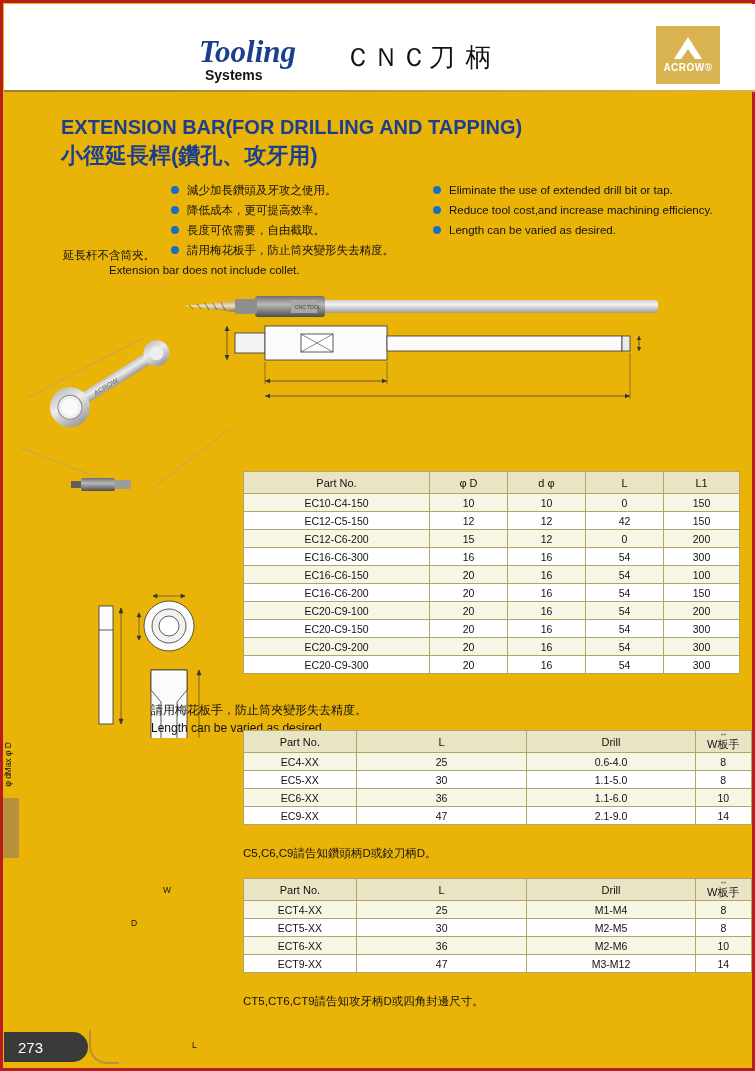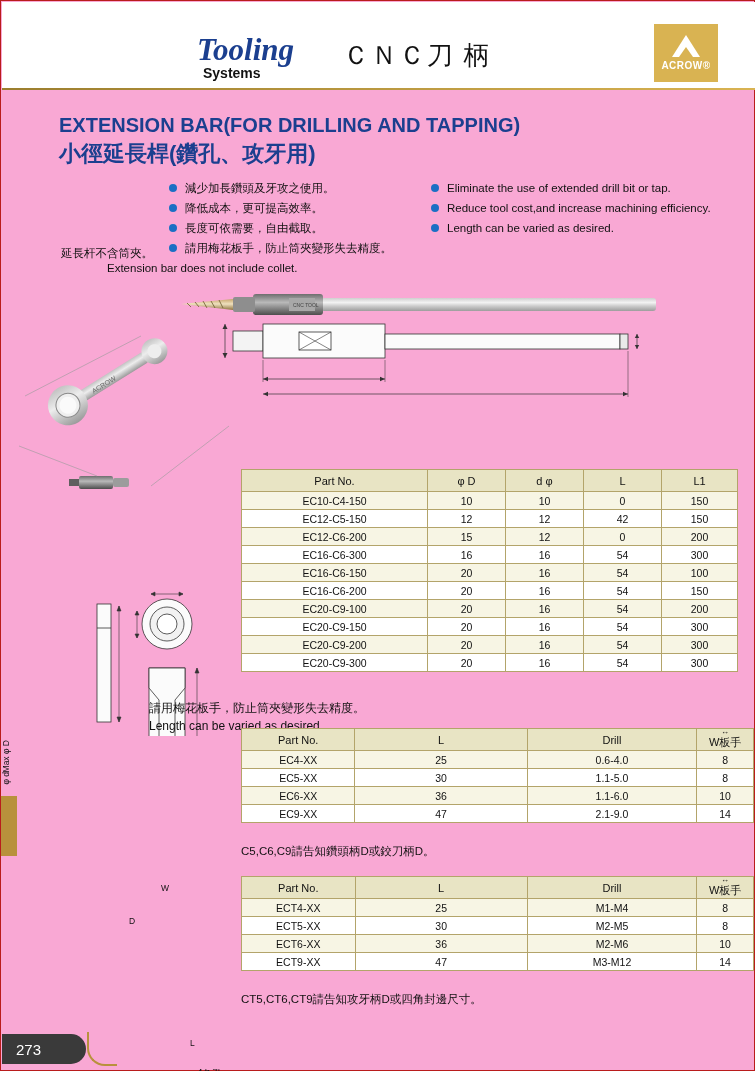--- a/index.html
+++ b/index.html
@@ -6,22 +6,22 @@
   html, body { margin:0; padding:0; }
   body {
     width:755px; height:1071px;
     background:#ffffff;
     font-family:"Liberation Sans", sans-serif;
     position:relative;
     overflow:hidden;
   }
   .page {
     position:absolute; left:0; top:0; width:755px; height:1071px;
-    border:1px solid #b91c1c;
-    background:#f9a8d4;
+    border:3px solid #b91c1c;
+    background:#eab308;
   }
   
   .header {
     position:absolute; left:1px; top:1px; width:753px; height:86px;
     background:#fff;
   }
   .hdr-title {
     position:absolute; left:195px; top:30px; width:360px; height:50px;
   }
   .tooling {

